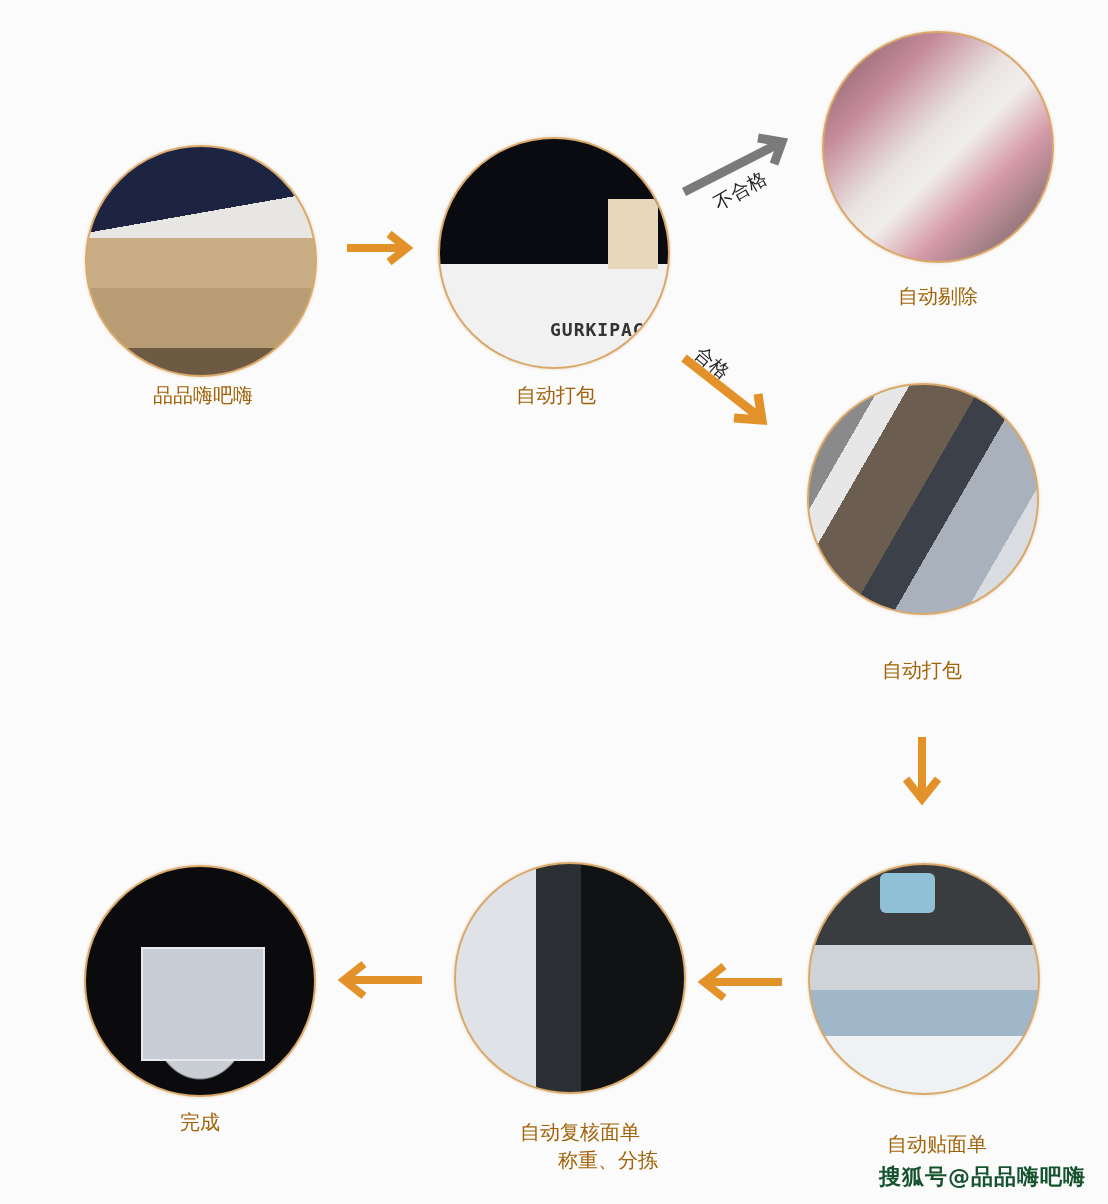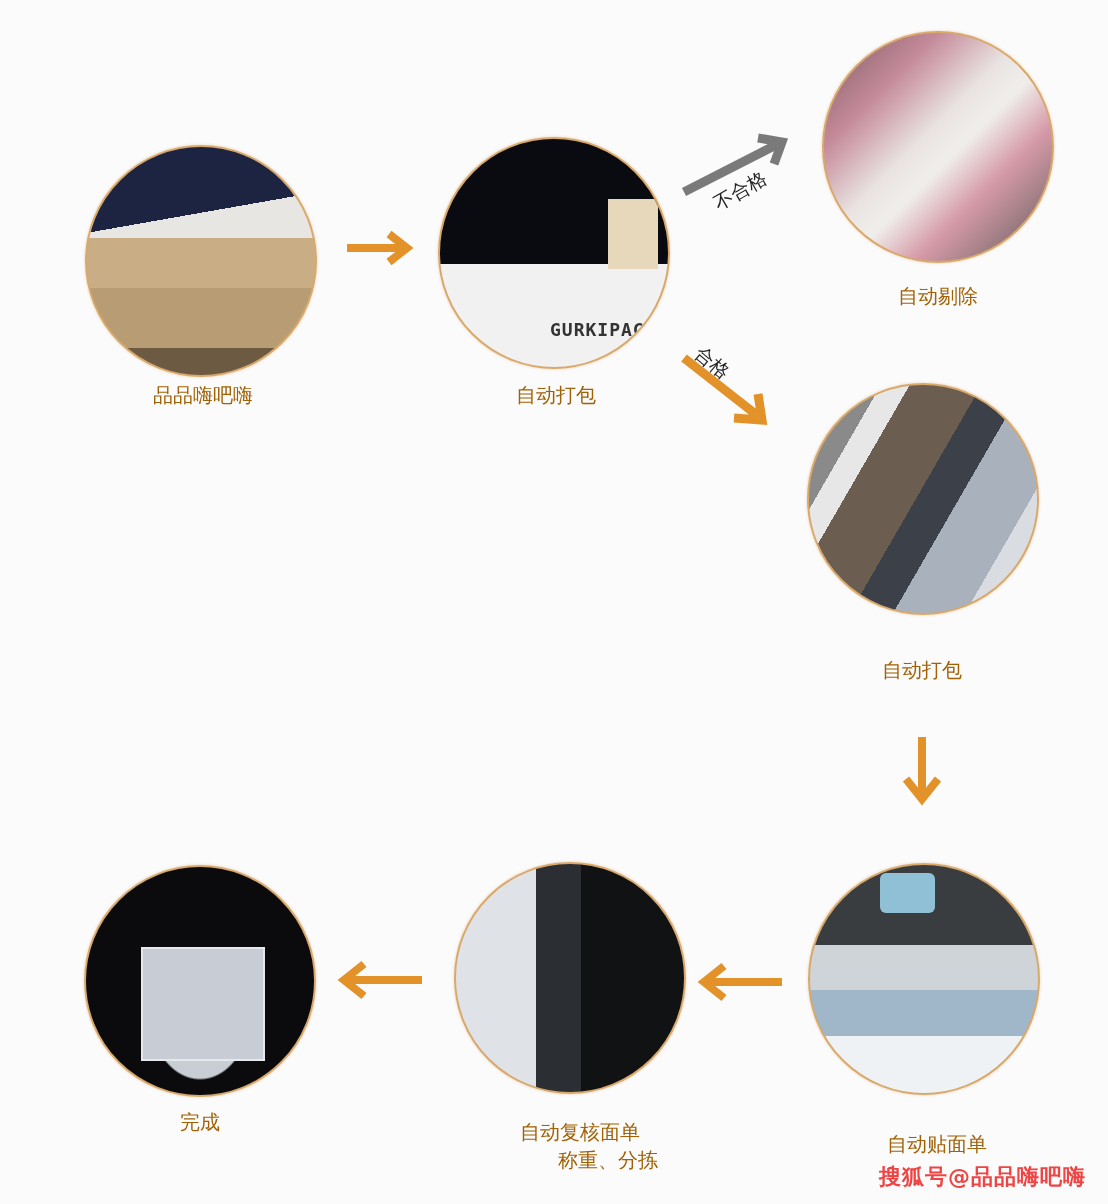--- a/index.html
+++ b/index.html
@@ -8,21 +8,21 @@
     background: #fbfbfb;
     font-family: "DejaVu Sans", "Liberation Sans", sans-serif;
     color: #222;
   }
   .node { position: absolute; width: 232px; height: 232px; border-radius: 50%;
     border: 2px solid #d9a86a; overflow: hidden; box-sizing: border-box;
     box-shadow: 0 0 3px rgba(200,150,80,0.4); }
   .label { position: absolute; font-size: 20px; text-align: center; width: 240px; line-height: 28px; color: #a16207; }
   .arrow { position: absolute; }
   .rot-label { position: absolute; font-size: 19px; color: #222; white-space: nowrap; }
-  .watermark { position: absolute; right: 22px; bottom: 12px; font-size: 22px; font-weight: bold; color: #ef4444; letter-spacing: 1px; }
+  .watermark { position: absolute; right: 22px; bottom: 12px; font-size: 22px; font-weight: bold; color: #14532d; letter-spacing: 1px; }
 
   
   .p1 { background:
       linear-gradient(170deg, #1d2442 0 32%, transparent 32%),
       linear-gradient(180deg, #e8e6e2 0 40%, #c9ad84 40% 62%, #b89c73 62% 88%, #6d5a43 88%); }
   .p2 { background:
       linear-gradient(180deg, #0a0b10 0 55%, #f1f1f2 55% 100%); }
   .p2 .box { position:absolute; right:10px; top:60px; width:50px; height:70px; background:#e7d8bb; }
   .p2 .txt { position:absolute; left:110px; top:180px; font-size:18px; font-weight:bold; color:#333; letter-spacing:1px; font-family:"DejaVu Sans Mono", monospace; }
   .p3 { background:

